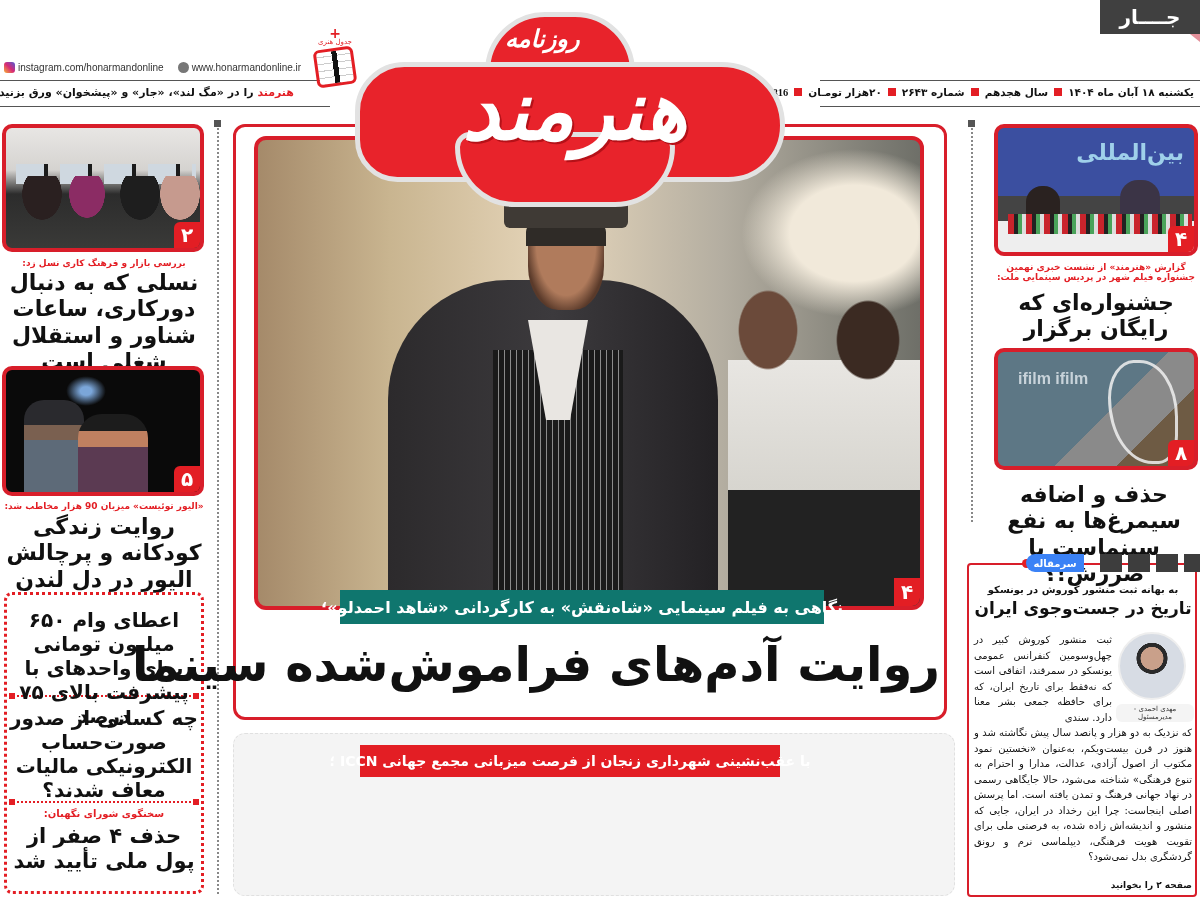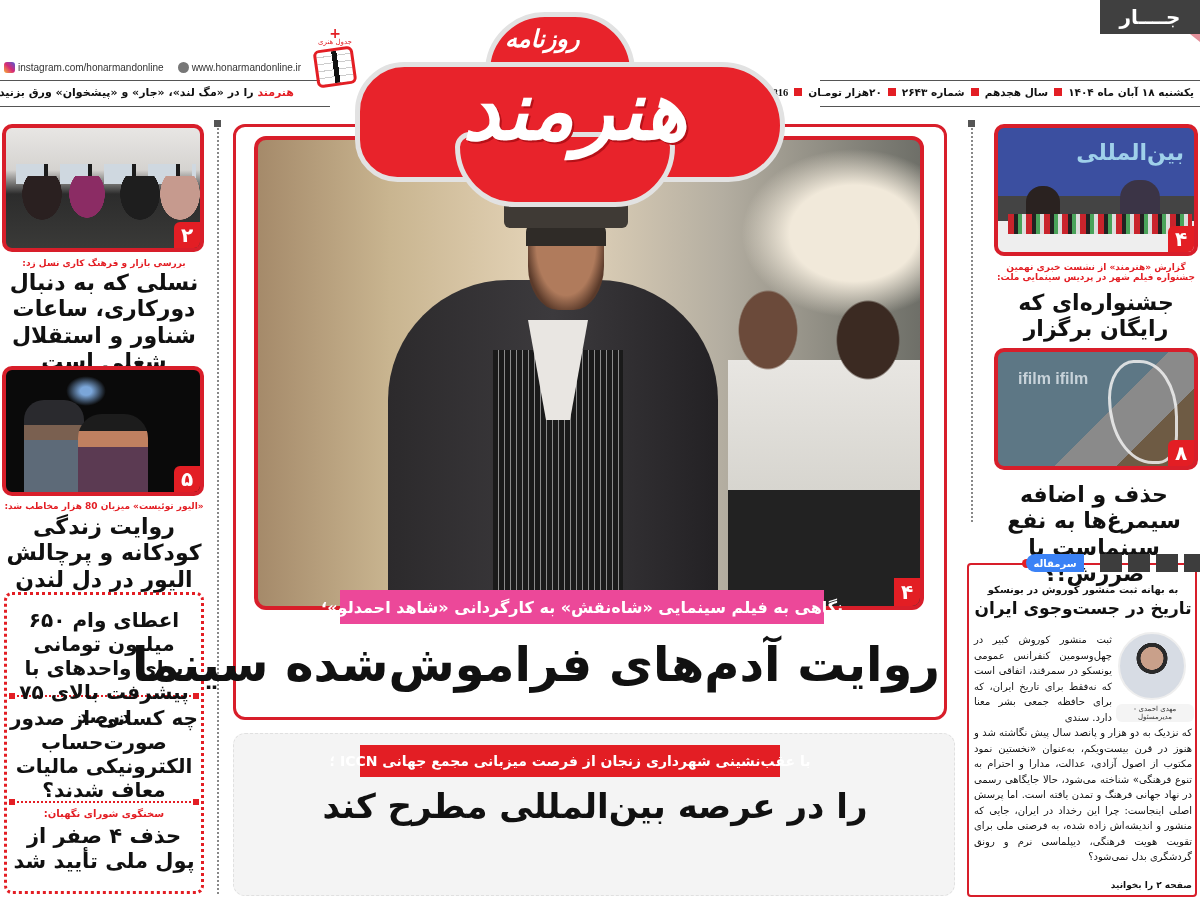--- a/index.html
+++ b/index.html
@@ -244,21 +244,21 @@
     position:absolute; left: 246px; top: 22px; width: 124px; height: 66px;
     background: #3f3a35; border-radius: 30px 30px 6px 6px;
     box-shadow: 0 40px 0 -22px #2f2b27;
   }
   .main-photo .num {
     position:absolute; right: 0; bottom: 0; width: 26px; height: 28px; background:#e31e24;
     color:#fff; font-weight:bold; font-size: 20px; display:flex; align-items:center; justify-content:center;
   }
   .main-kicker {
     left: 340px; top: 590px; width: 484px; height: 34px;
-    background: #ec4899; color: #fff; font-weight: bold; font-size: 16px;
+    background: #0f766e; color: #fff; font-weight: bold; font-size: 16px;
     display:flex; align-items:center; justify-content:center; direction: rtl; white-space: nowrap;
   }
   .main-headline {
     left: 240px; top: 636px; width: 700px; font-size: 48px; font-weight: bold;
     text-align: left; direction: rtl; color: #111; white-space: nowrap;
   }
 
   
   .second-box {
     left: 233px; top: 733px; width: 722px; height: 163px;
@@ -338,21 +338,21 @@
 </div>
 <div class="abs kicker l-kick1">بررسی بازار و فرهنگ کاری نسل زد:</div>
 <div class="abs headline l-head1">نسلی که به دنبال دورکاری، ساعات شناور و استقلال شغلی است</div>
 
 <div class="thumb l-thumb2">
   <div class="smoke"></div>
   <div class="fig1"></div>
   <div class="fig2"></div>
   <div class="num">۵</div>
 </div>
-<div class="abs kicker l-kick2">«الیور توئیست» میزبان 80 هزار مخاطب شد:</div>
+<div class="abs kicker l-kick2">«الیور توئیست» میزبان 90 هزار مخاطب شد:</div>
 <div class="abs headline l-head2">روایت زندگی کودکانه و پرچالش الیور در دل لندن</div>
 
 <div class="abs dotbox">
   <div class="sep" style="top:100px;"></div>
   <div class="sep" style="top:206px;"></div>
 </div>
 <div class="abs headline db-h1">اعطای وام ۶۵۰ میلیون تومانی برای واحدهای با پیشرفت بالای ۷۵ درصد</div>
 <div class="abs headline db-h2">چه کسانی از صدور صورت‌حساب الکترونیکی مالیات معاف شدند؟</div>
 <div class="abs kicker db-kick3" style="font-size:10px;">سخنگوی شورای نگهبان:</div>
 <div class="abs headline db-h3">حذف ۴ صفر از پول ملی تأیید شد</div>
@@ -366,21 +366,20 @@
   <div class="face"></div>
   <div class="hat"></div>
   <div class="num">۴</div>
 </div>
 <div class="abs main-kicker">نگاهی به فیلم سینمایی «شاه‌نقش» به کارگردانی «شاهد احمدلو»؛</div>
 <div class="abs main-headline">روایت آدم‌های فراموش‌شده سینما</div>
 
 <div class="abs second-box"></div>
 <div class="abs second-kicker">با عقب‌نشینی شهرداری زنجان از فرصت میزبانی مجمع جهانی ICCN ؛</div>
 <div class="abs second-headline">
-  <div>را در عرصه بین‌المللی مطرح کند</div>
 </div>
 
 <div class="thumb r-thumb1">
   <div class="txt">بین‌المللی</div>
   <div class="p1"></div>
   <div class="p2"></div>
   <div class="mics"></div>
   <div class="num">۴</div>
 </div>
 <div class="abs kicker r-kick1">گزارش «هنرمند» از نشست خبری نهمین جشنواره فیلم شهر در پردیس سینمایی ملت:</div>

